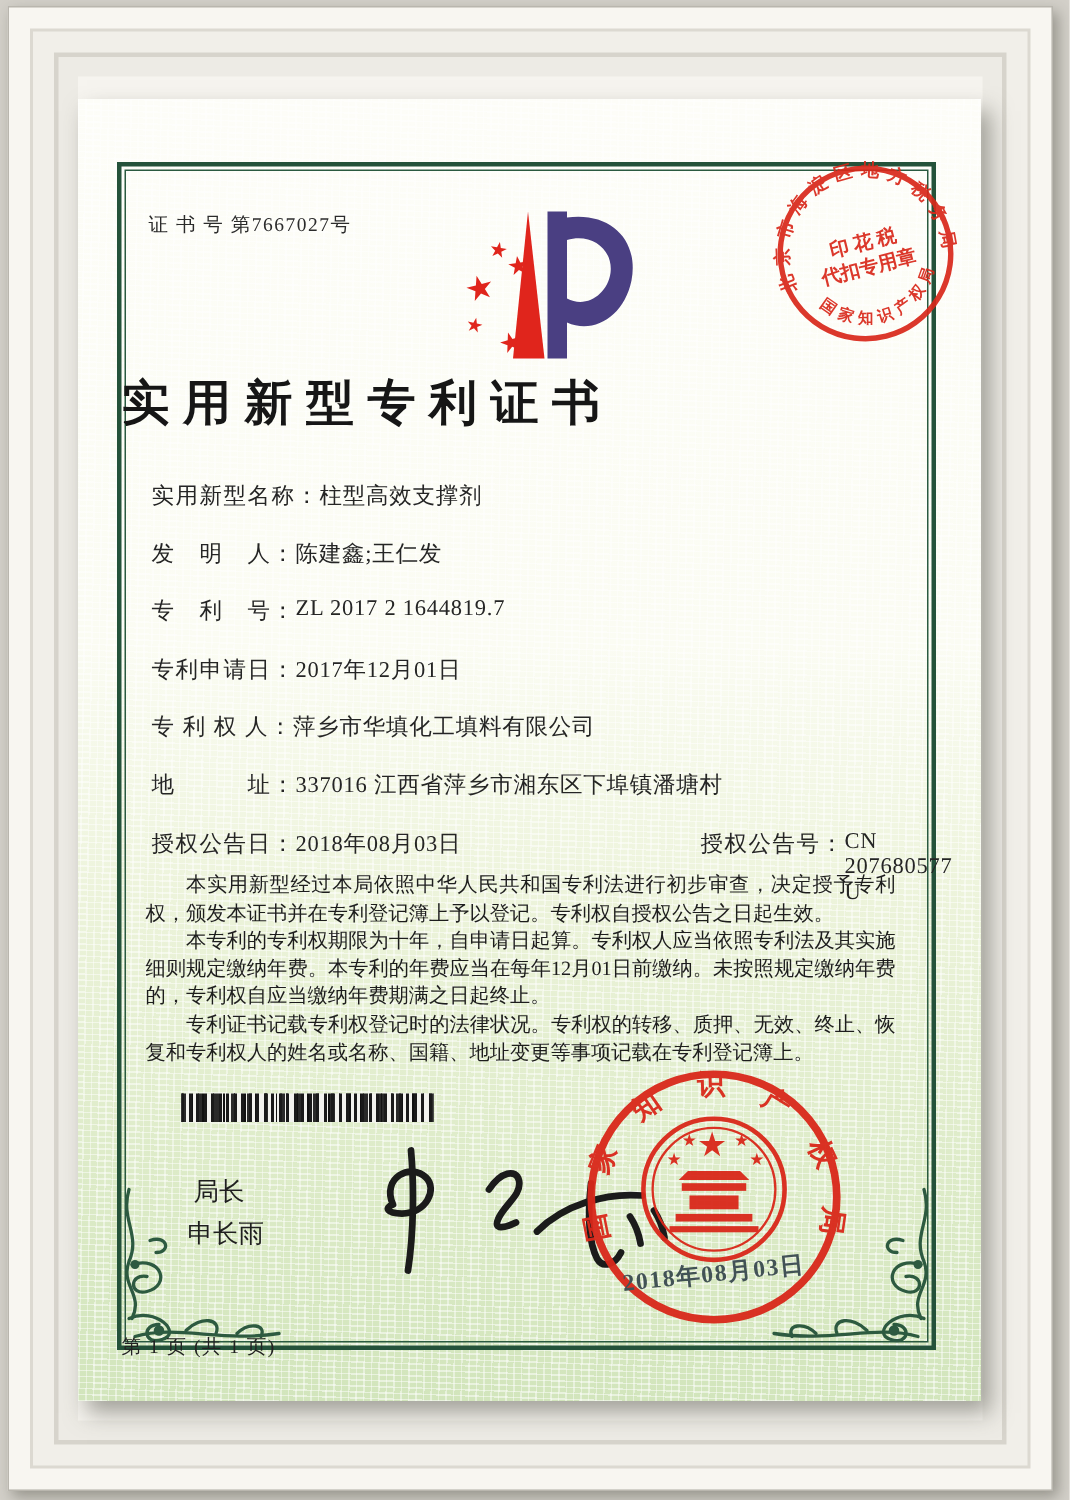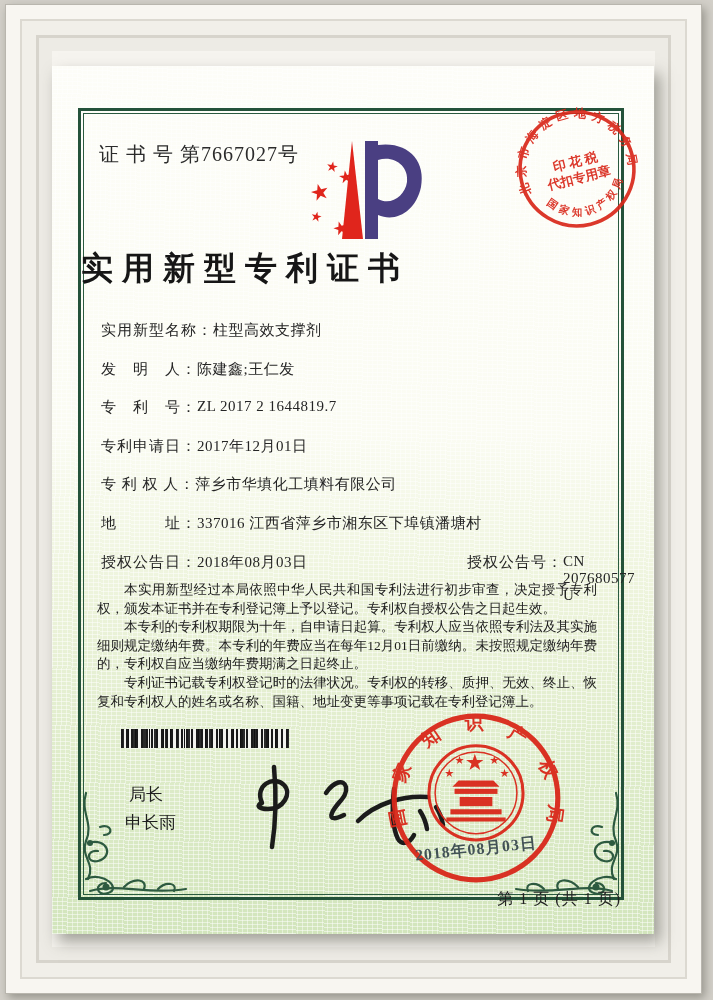--- a/index.html
+++ b/index.html
@@ -16,21 +16,21 @@
     background:
       repeating-linear-gradient(91deg, rgba(255,255,255,.45) 0 1px, rgba(255,255,255,0) 1px 5px),
       repeating-linear-gradient(2deg, rgba(255,255,255,.5) 0 1px, rgba(255,255,255,0) 1px 4px),
       linear-gradient(180deg,#fdfdf8 0%,#fbfcf3 42%,#ecf3da 62%,#ddebc8 82%,#d2e5bc 100%);
     box-shadow: 6px 8px 14px rgba(80,80,70,.5); }
 
   .bbox { position:absolute; left:26px; top:42px; width:546px; height:792px;
     border:3px solid #24523a; }
   .bbox-inner { position:absolute; inset:2px; border:1px solid #2a5a40; pointer-events:none; }
 
-  .certno { position:absolute; left:18px; top:30px; font-size:20px; color:#2b2b2b; letter-spacing:1px; }
+  .certno { position:absolute; left:18px; top:30px; font-size:13px; color:#2b2b2b; letter-spacing:1px; }
 
   .logo { position:absolute; left:205px; top:24px; }
 
   .tax-seal { position:absolute; left:434px; top:-4px; transform:rotate(-14deg); opacity:.92; z-index:5; }
 
   .title { position:absolute; left:0; right:0; top:136px; text-align:left;
     font-size:32px; font-weight:bold; letter-spacing:9px; color:#161616; }
 
   .fields { position:absolute; left:20px; right:24px; top:210px; font-size:15px; color:#252525; }
   .frow { height:38.6px; display:flex; align-items:flex-start; }
@@ -55,22 +55,22 @@
   .sig-name  { position:absolute; left:44px; top:700px; font-size:17px; color:#1f1f1f;
     font-family:"Liberation Sans","DejaVu Sans",sans-serif;text-align:center; }
   .sig-script { position:absolute; left:127px; top:648px; }
 
   .cnipa-seal { position:absolute; left:306px; top:598px; z-index:4; opacity:.95; }
 
   .ornament { position:absolute; top:680px; }
   .ornament.left  { left:-3px; }
   .ornament.right { right:-3px; transform:scaleX(-1); }
 
-  .footer { position:absolute; left:0; right:0; top:778px; text-align:right;
-    font-size:16px; color:#222; letter-spacing:1px; }
+  .footer { position:absolute; left:0; right:0; top:778px; text-align:left;
+    font-size:13px; color:#222; letter-spacing:1px; }
 </style>
 </head>
 <body>
 
 <div class="frame"></div>
 
 <div class="paper">
   <div class="bbox">
     <div class="bbox-inner"></div>
 

